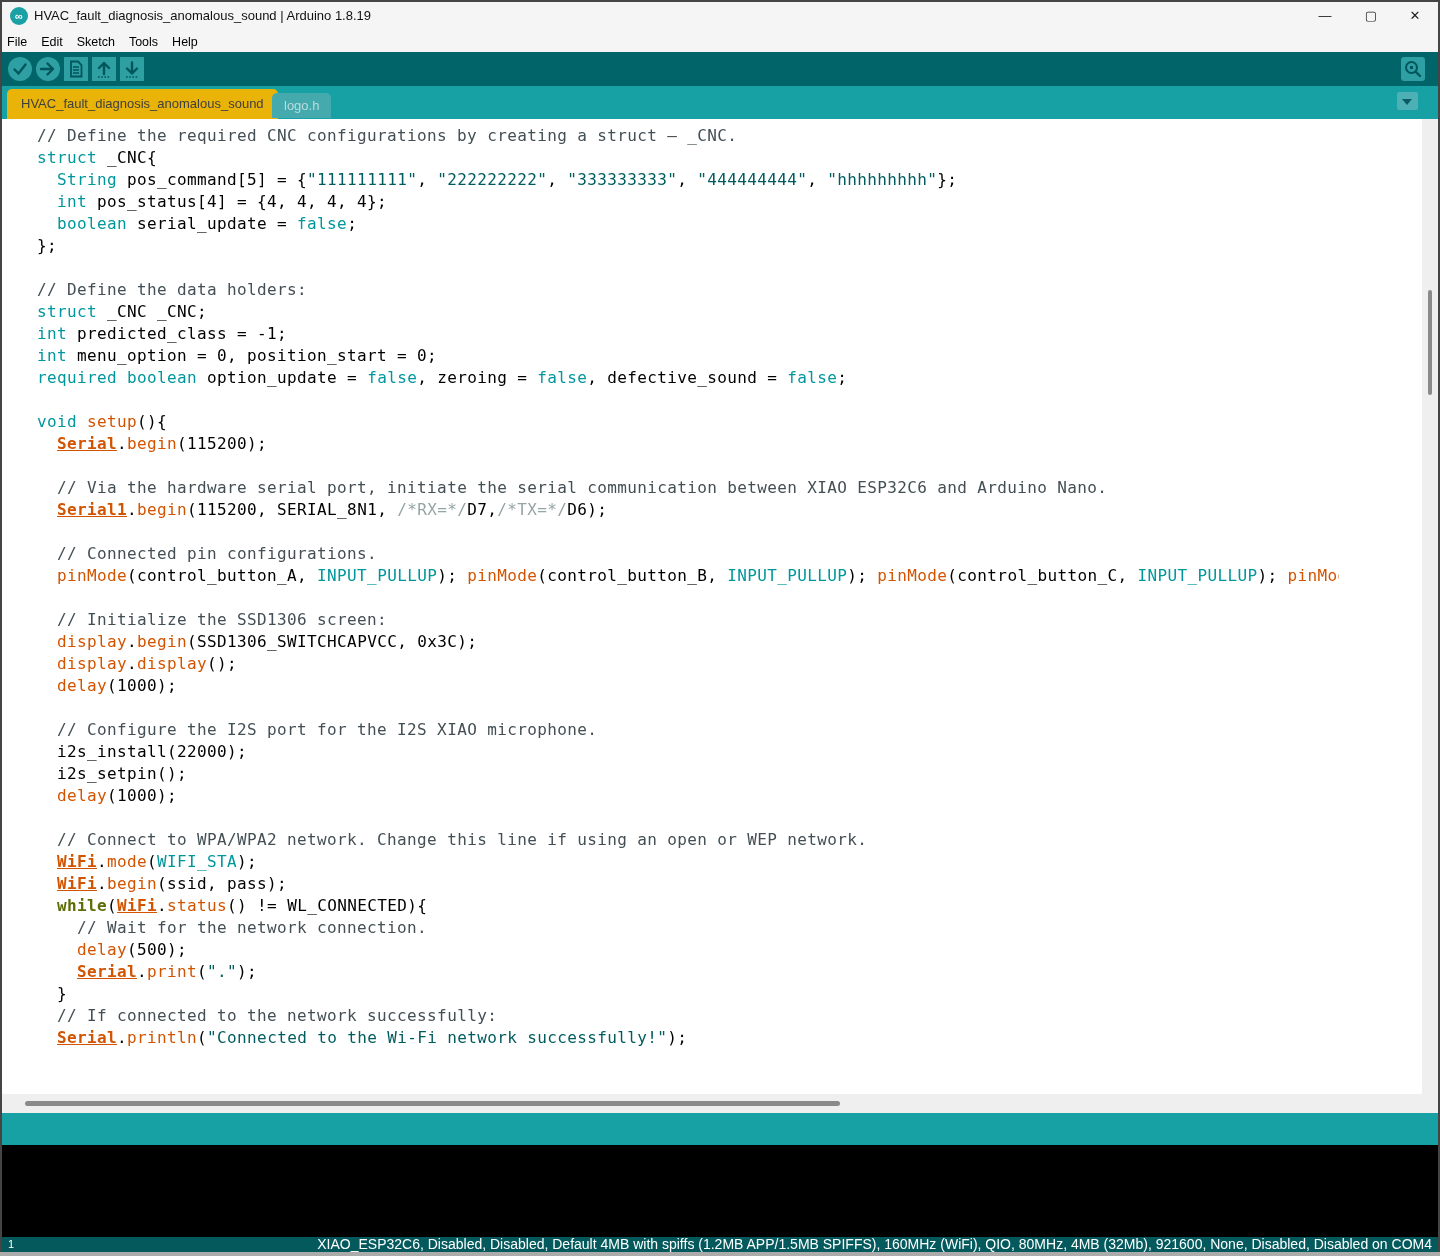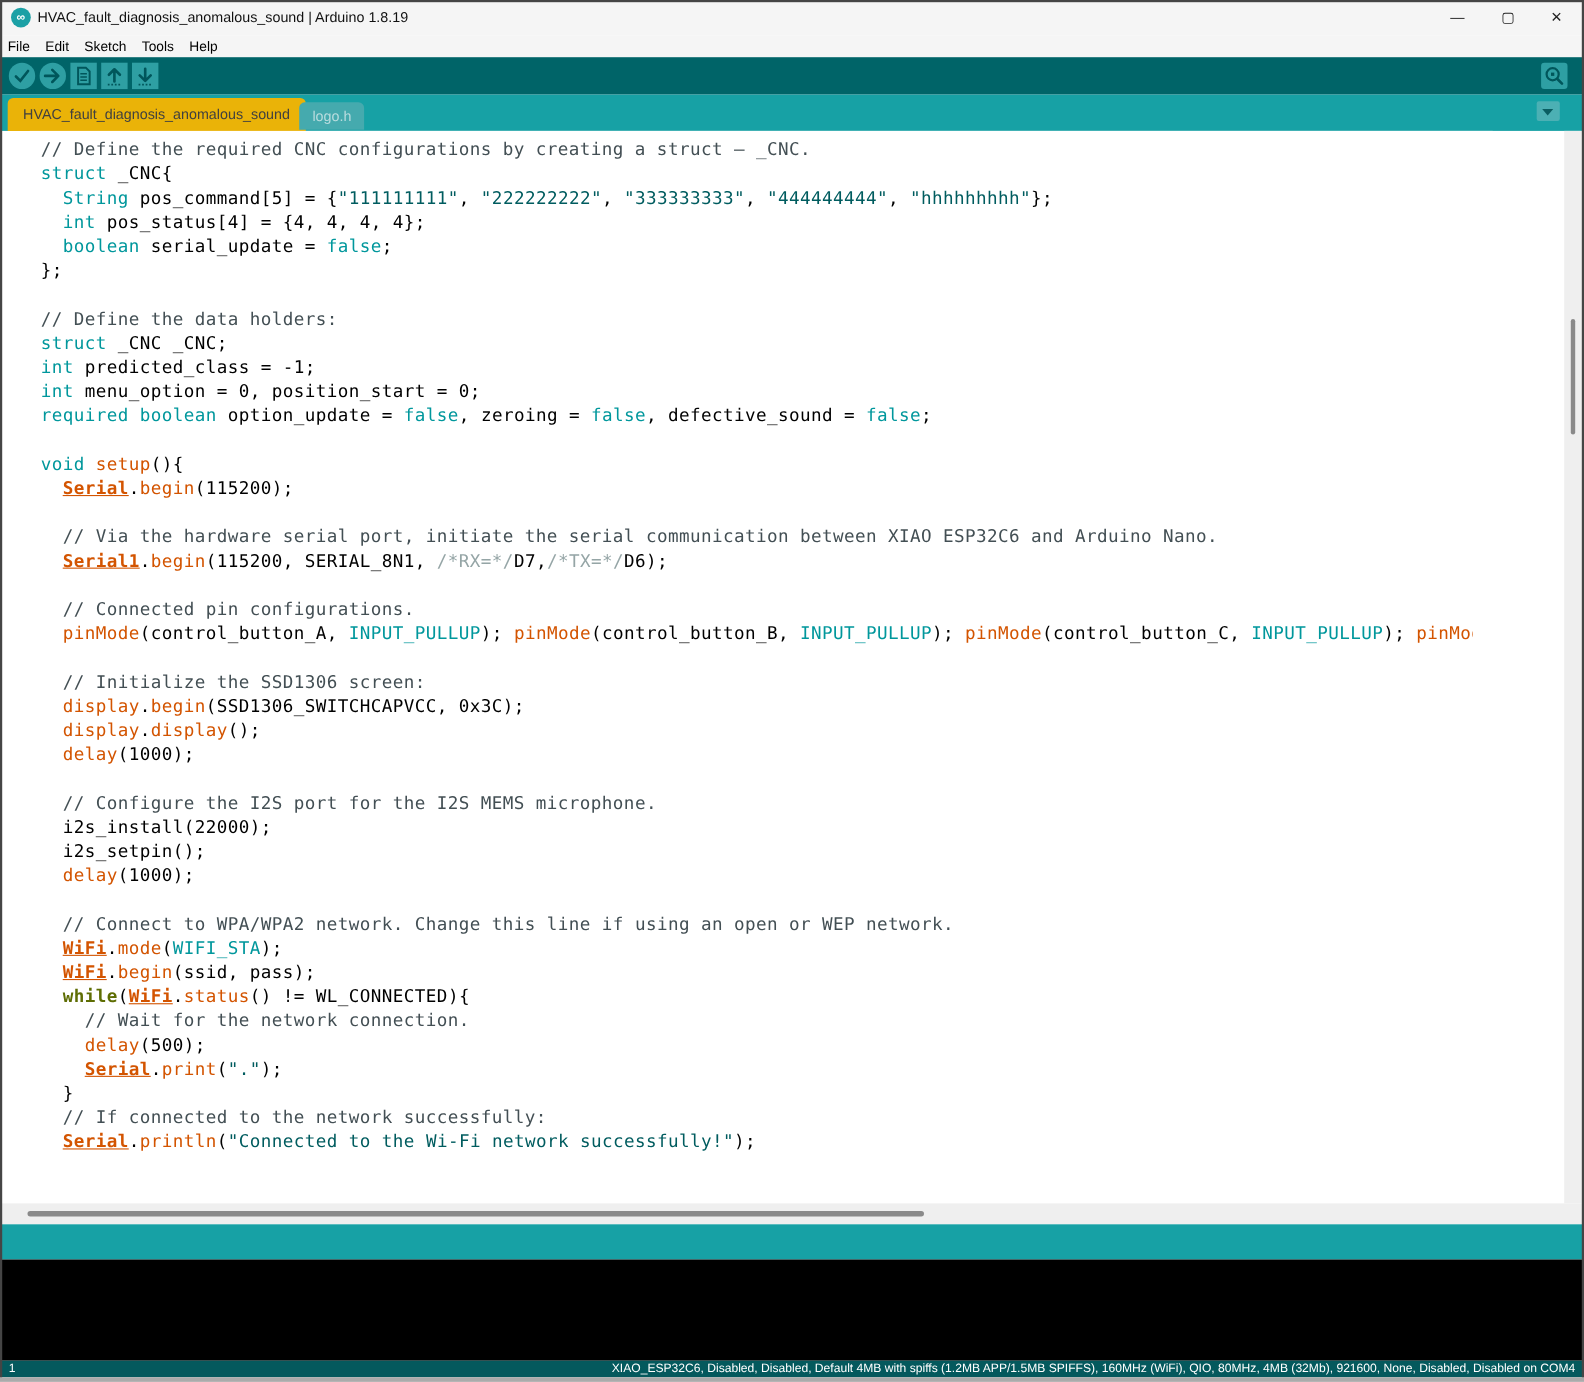--- a/index.html
+++ b/index.html
@@ -61,21 +61,21 @@
   #vscroll{position:absolute;right:2px;top:119px;width:16px;height:975px;background:#efefef;}
   #vscroll-thumb{position:absolute;left:6px;top:171px;width:4px;height:105px;background:#8a8a8a;border-radius:2px;}
   #hscroll{position:absolute;left:0;top:1094px;width:1440px;height:19px;background:#efefef;}
   #hscroll-thumb{position:absolute;left:25px;top:7px;width:815px;height:5px;background:#8a8a8a;border-radius:3px;}
 
   
   #statusstrip{position:absolute;left:0;top:1113px;width:1440px;height:32px;background:#17A1A5;}
   #console{position:absolute;left:0;top:1145px;width:1440px;height:92px;background:#000000;}
   #linestatus{position:absolute;left:0;top:1237px;width:1440px;height:15px;background:#04595D;color:#fff;}
   #line-number{position:absolute;left:8px;top:0;height:15px;line-height:15px;font-size:11px;}
-  #board-info{position:absolute;right:8px;top:0;height:15px;line-height:15px;font-size:11px;white-space:nowrap;}
+  #board-info{position:absolute;right:8px;top:0;height:15px;line-height:15px;font-size:14px;white-space:nowrap;}
 </style>
 </head>
 <body>
 
 <div id="window">
 
   <div id="titlebar">
     <div id="app-icon">∞</div>
     <div id="window-title">HVAC_fault_diagnosis_anomalous_sound | Arduino 1.8.19</div>
     <div class="winctl" id="btn-min">—</div>
@@ -155,21 +155,21 @@
         <div class="code-line"><span class="tok-pl">  </span><span class="tok-obj">Serial1</span><span class="tok-pl">.</span><span class="tok-fn">begin</span><span class="tok-pl">(115200, SERIAL_8N1, </span><span class="tok-cm2">/*RX=*/</span><span class="tok-pl">D7,</span><span class="tok-cm2">/*TX=*/</span><span class="tok-pl">D6);</span></div>
         <div class="code-line">&nbsp;</div>
         <div class="code-line"><span class="tok-pl">  </span><span class="tok-cm">// Connected pin configurations.</span></div>
         <div class="code-line"><span class="tok-pl">  </span><span class="tok-fn">pinMode</span><span class="tok-pl">(control_button_A, </span><span class="tok-kw">INPUT_PULLUP</span><span class="tok-pl">); </span><span class="tok-fn">pinMode</span><span class="tok-pl">(control_button_B, </span><span class="tok-kw">INPUT_PULLUP</span><span class="tok-pl">); </span><span class="tok-fn">pinMode</span><span class="tok-pl">(control_button_C, </span><span class="tok-kw">INPUT_PULLUP</span><span class="tok-pl">); </span><span class="tok-fn">pinMode</span><span class="tok-pl">(control_button_D, </span></div>
         <div class="code-line">&nbsp;</div>
         <div class="code-line"><span class="tok-pl">  </span><span class="tok-cm">// Initialize the SSD1306 screen:</span></div>
         <div class="code-line"><span class="tok-pl">  </span><span class="tok-fn">display</span><span class="tok-pl">.</span><span class="tok-fn">begin</span><span class="tok-pl">(SSD1306_SWITCHCAPVCC, 0x3C);</span></div>
         <div class="code-line"><span class="tok-pl">  </span><span class="tok-fn">display</span><span class="tok-pl">.</span><span class="tok-fn">display</span><span class="tok-pl">();</span></div>
         <div class="code-line"><span class="tok-pl">  </span><span class="tok-fn">delay</span><span class="tok-pl">(1000);</span></div>
         <div class="code-line">&nbsp;</div>
-        <div class="code-line"><span class="tok-pl">  </span><span class="tok-cm">// Configure the I2S port for the I2S MEMS microphone.</span></div>
+        <div class="code-line"><span class="tok-pl">  </span><span class="tok-cm">// Configure the I2S port for the I2S XIAO microphone.</span></div>
         <div class="code-line"><span class="tok-pl">  i2s_install(22000);</span></div>
         <div class="code-line"><span class="tok-pl">  i2s_setpin();</span></div>
         <div class="code-line"><span class="tok-pl">  </span><span class="tok-fn">delay</span><span class="tok-pl">(1000);</span></div>
         <div class="code-line">&nbsp;</div>
         <div class="code-line"><span class="tok-pl">  </span><span class="tok-cm">// Connect to WPA/WPA2 network. Change this line if using an open or WEP network.</span></div>
         <div class="code-line"><span class="tok-pl">  </span><span class="tok-obj">WiFi</span><span class="tok-pl">.</span><span class="tok-fn">mode</span><span class="tok-pl">(</span><span class="tok-kw">WIFI_STA</span><span class="tok-pl">);</span></div>
         <div class="code-line"><span class="tok-pl">  </span><span class="tok-obj">WiFi</span><span class="tok-pl">.</span><span class="tok-fn">begin</span><span class="tok-pl">(ssid, pass);</span></div>
         <div class="code-line"><span class="tok-pl">  </span><span class="tok-ctl">while</span><span class="tok-pl">(</span><span class="tok-obj">WiFi</span><span class="tok-pl">.</span><span class="tok-fn">status</span><span class="tok-pl">() != WL_CONNECTED){</span></div>
         <div class="code-line"><span class="tok-pl">    </span><span class="tok-cm">// Wait for the network connection.</span></div>
         <div class="code-line"><span class="tok-pl">    </span><span class="tok-fn">delay</span><span class="tok-pl">(500);</span></div>

